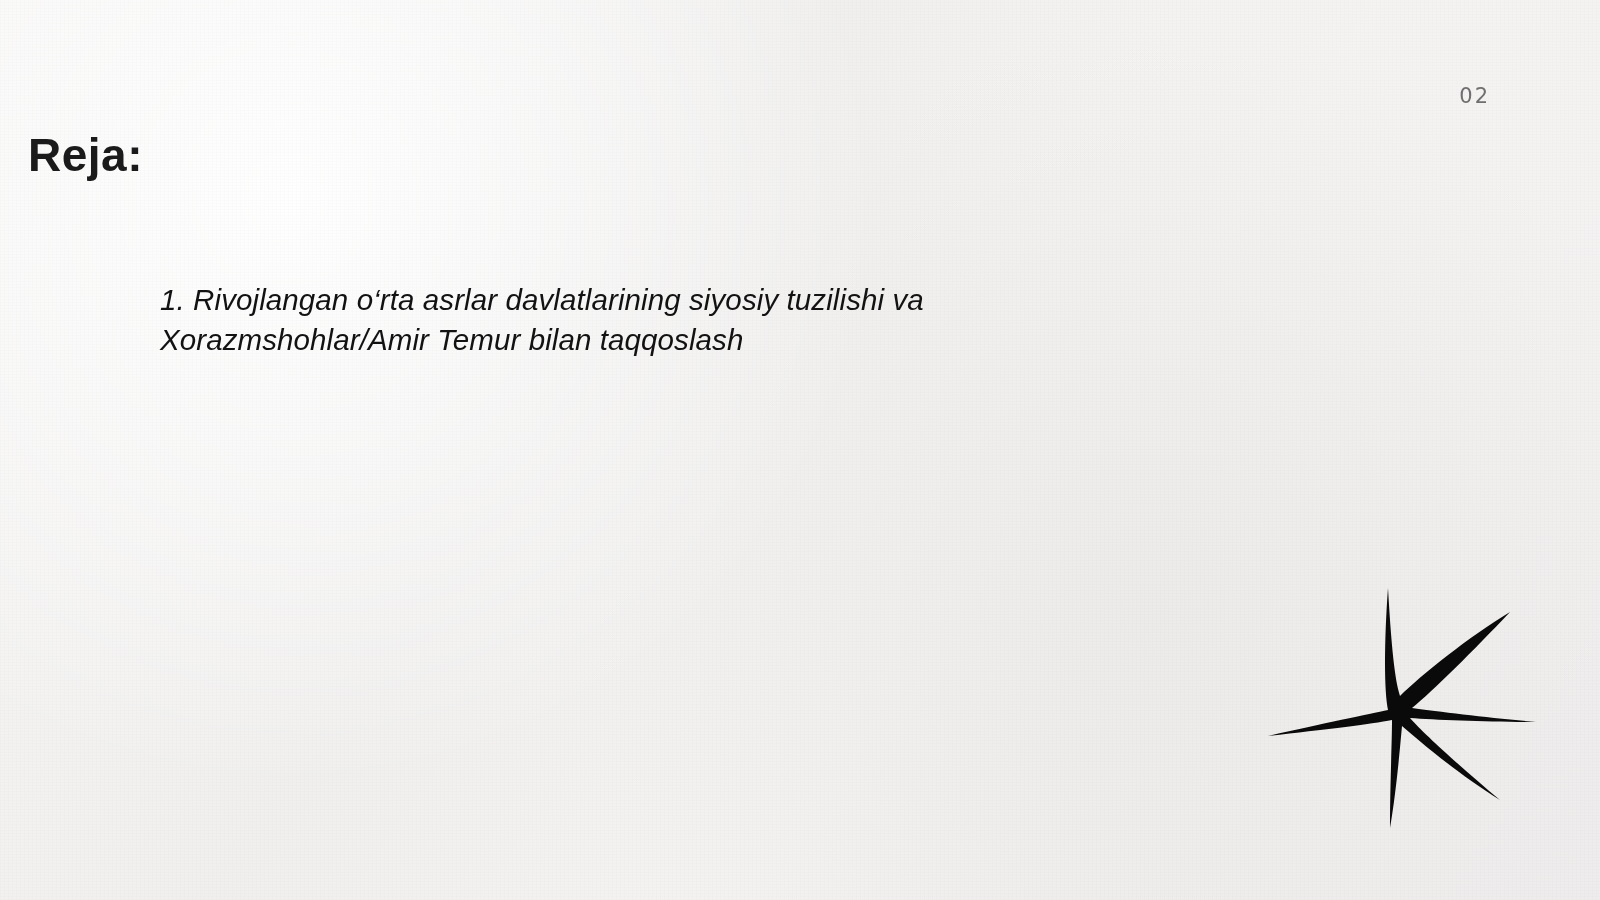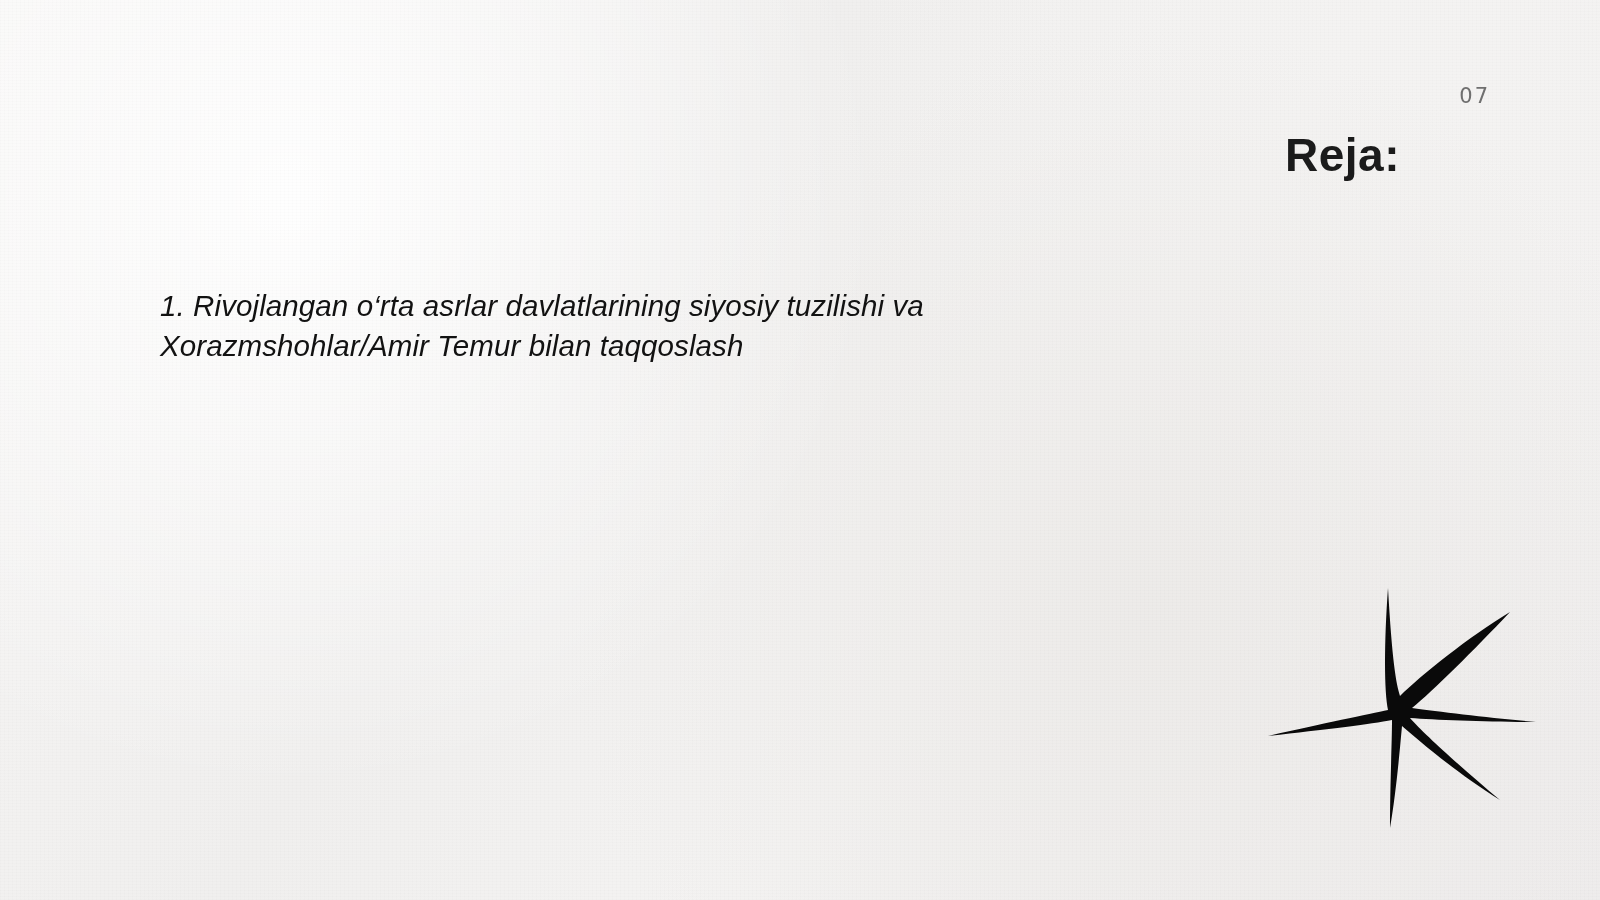--- a/index.html
+++ b/index.html
@@ -42,30 +42,31 @@
     letter-spacing: 2px;
     color: #6f6f6f;
     font-family: "DejaVu Sans", sans-serif;
     z-index: 3;
   }
   .slide-title {
     position: absolute;
     top: 128px;
     left: 0;
     width: 1400px;
-    text-align: right;
+    text-align: left;
     font-size: 46px;
     font-weight: bold;
     color: #1b1b1b;
     letter-spacing: 0.5px;
     z-index: 3;
+    padding-left: 28px;
   }
   .body-list {
     position: absolute;
-    top: 286px;
+    top: 280px;
     left: 160px;
     width: 980px;
     z-index: 3;
   }
   .body-item {
     font-size: 29.5px;
     font-style: italic;
     line-height: 1.34;
     color: #121212;
     margin-bottom: 27px;
@@ -81,21 +82,21 @@
     width: 280px;
     height: 240px;
     z-index: 2;
   }
 </style>
 </head>
 <body>
 
 <div class="slide">
 
-  <div class="page-number">07</div>
+  <div class="page-number">02</div>
 
   <div class="slide-title">Reja:</div>
 
   <div class="body-list">
     <div class="body-item">1. Rivojlangan o‘rta asrlar davlatlarining siyosiy tuzilishi va Xorazmshohlar/Amir Temur bilan taqqoslash</div>
   </div>
 
   <div class="star-mark">
     <svg viewBox="0 0 280 240" width="280" height="240" aria-hidden="true">
       <path d="M128 0 C132 72, 136 96, 140 108

